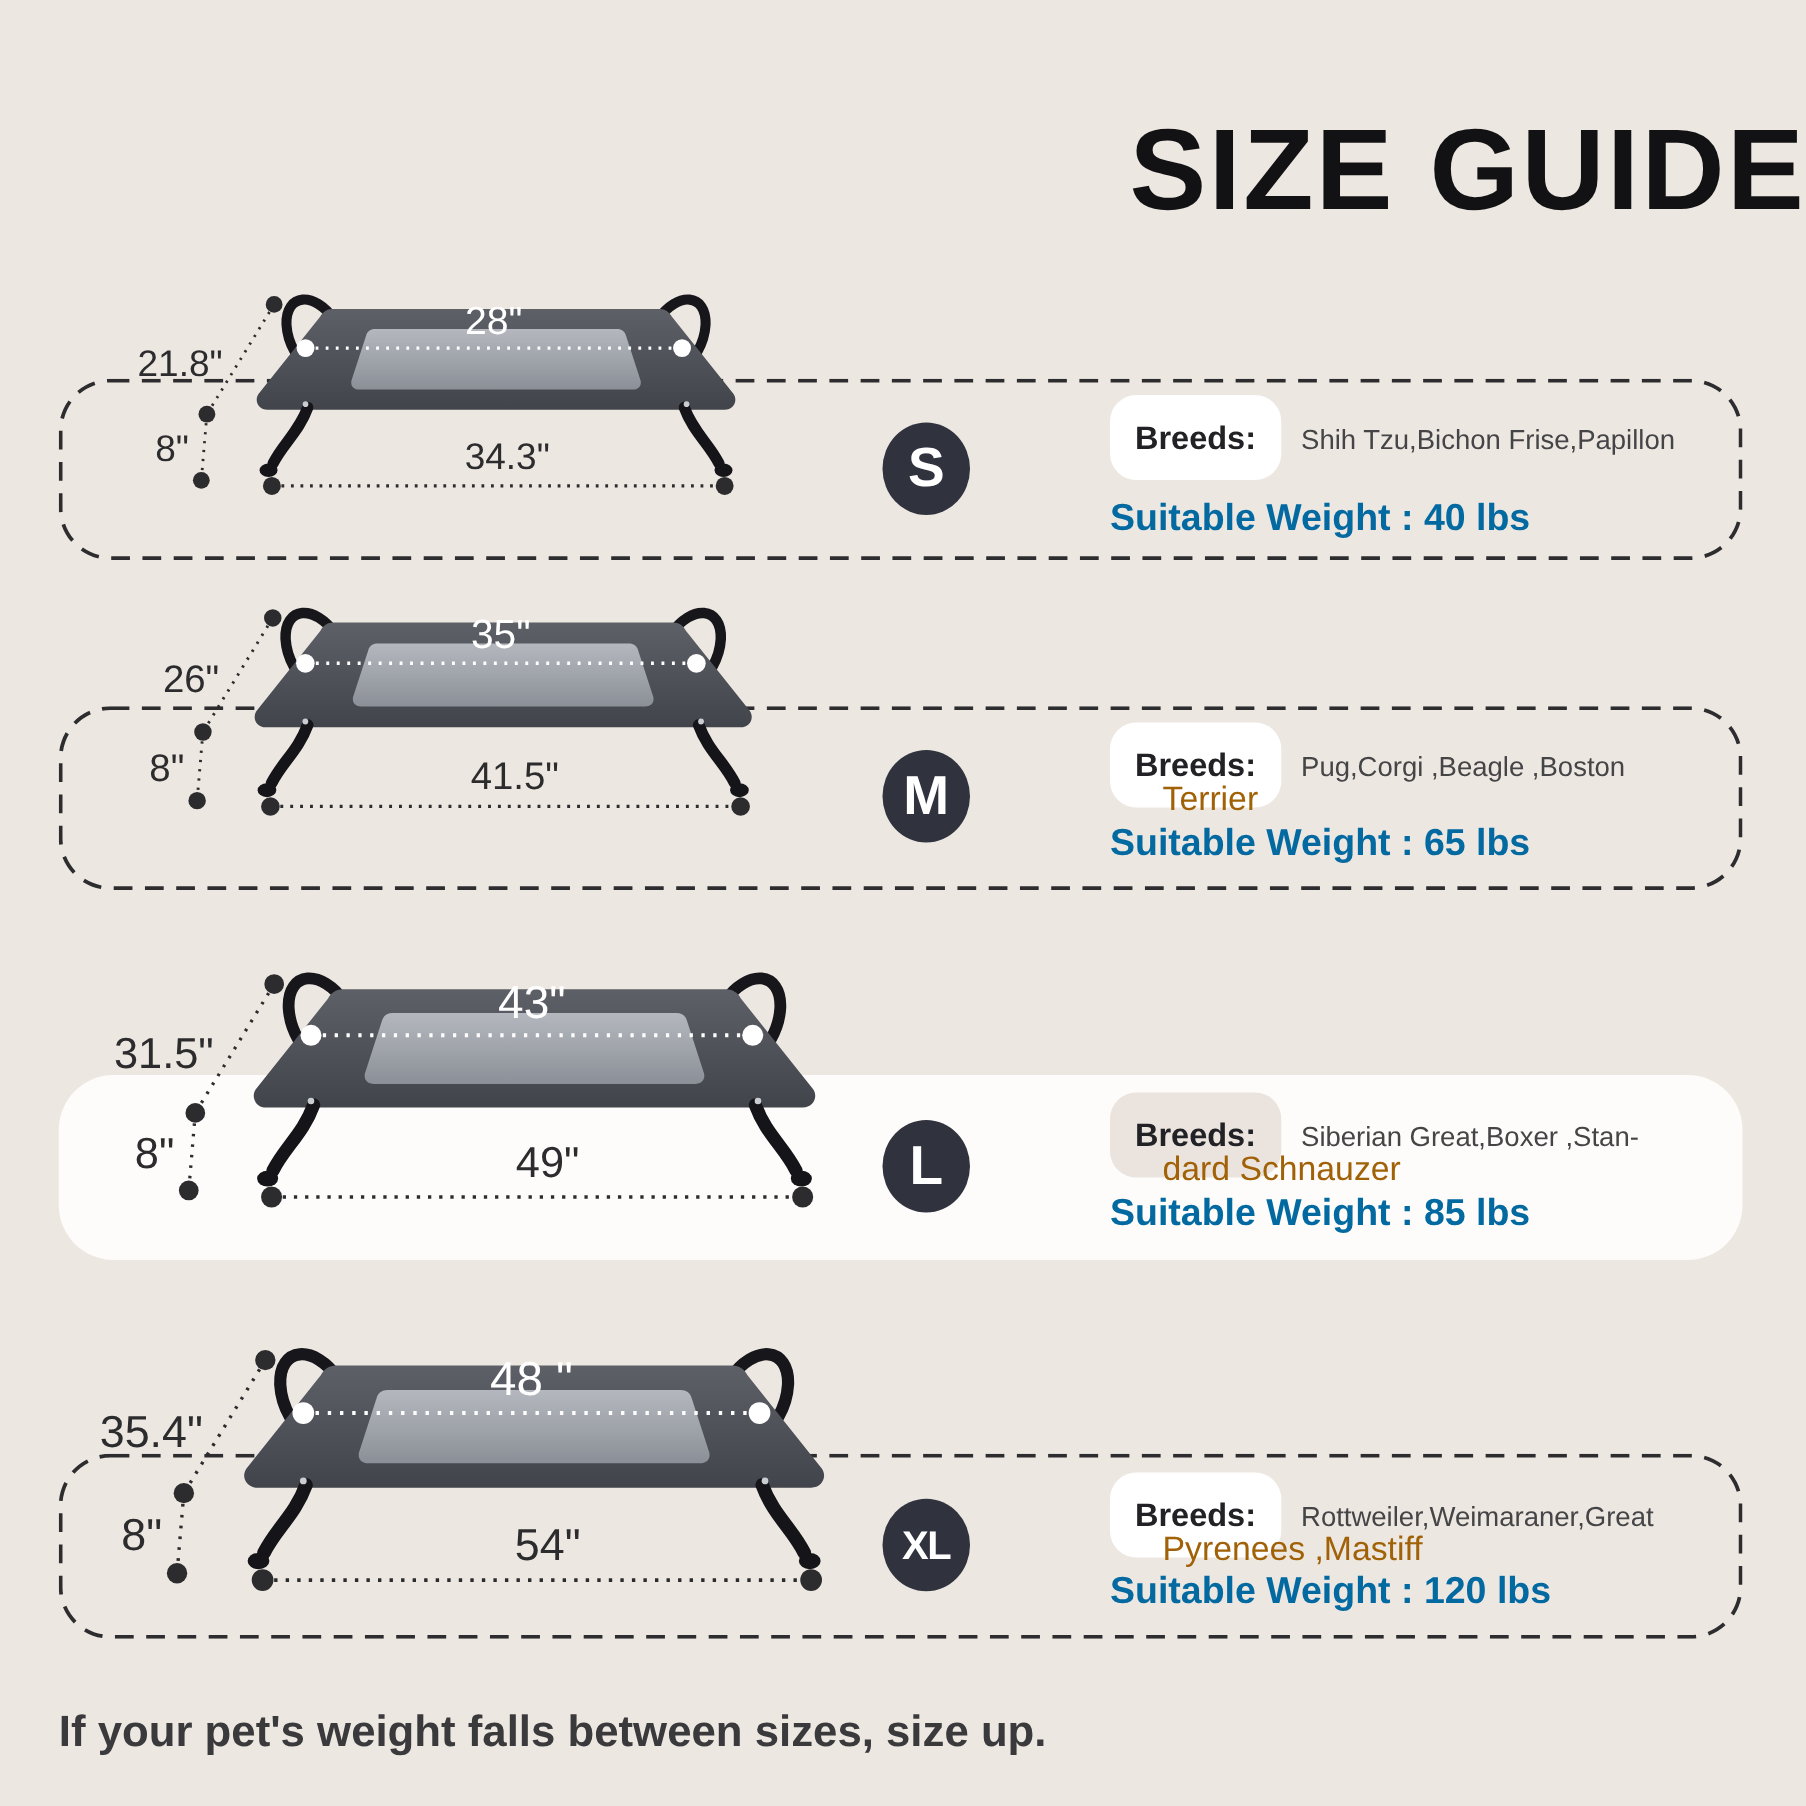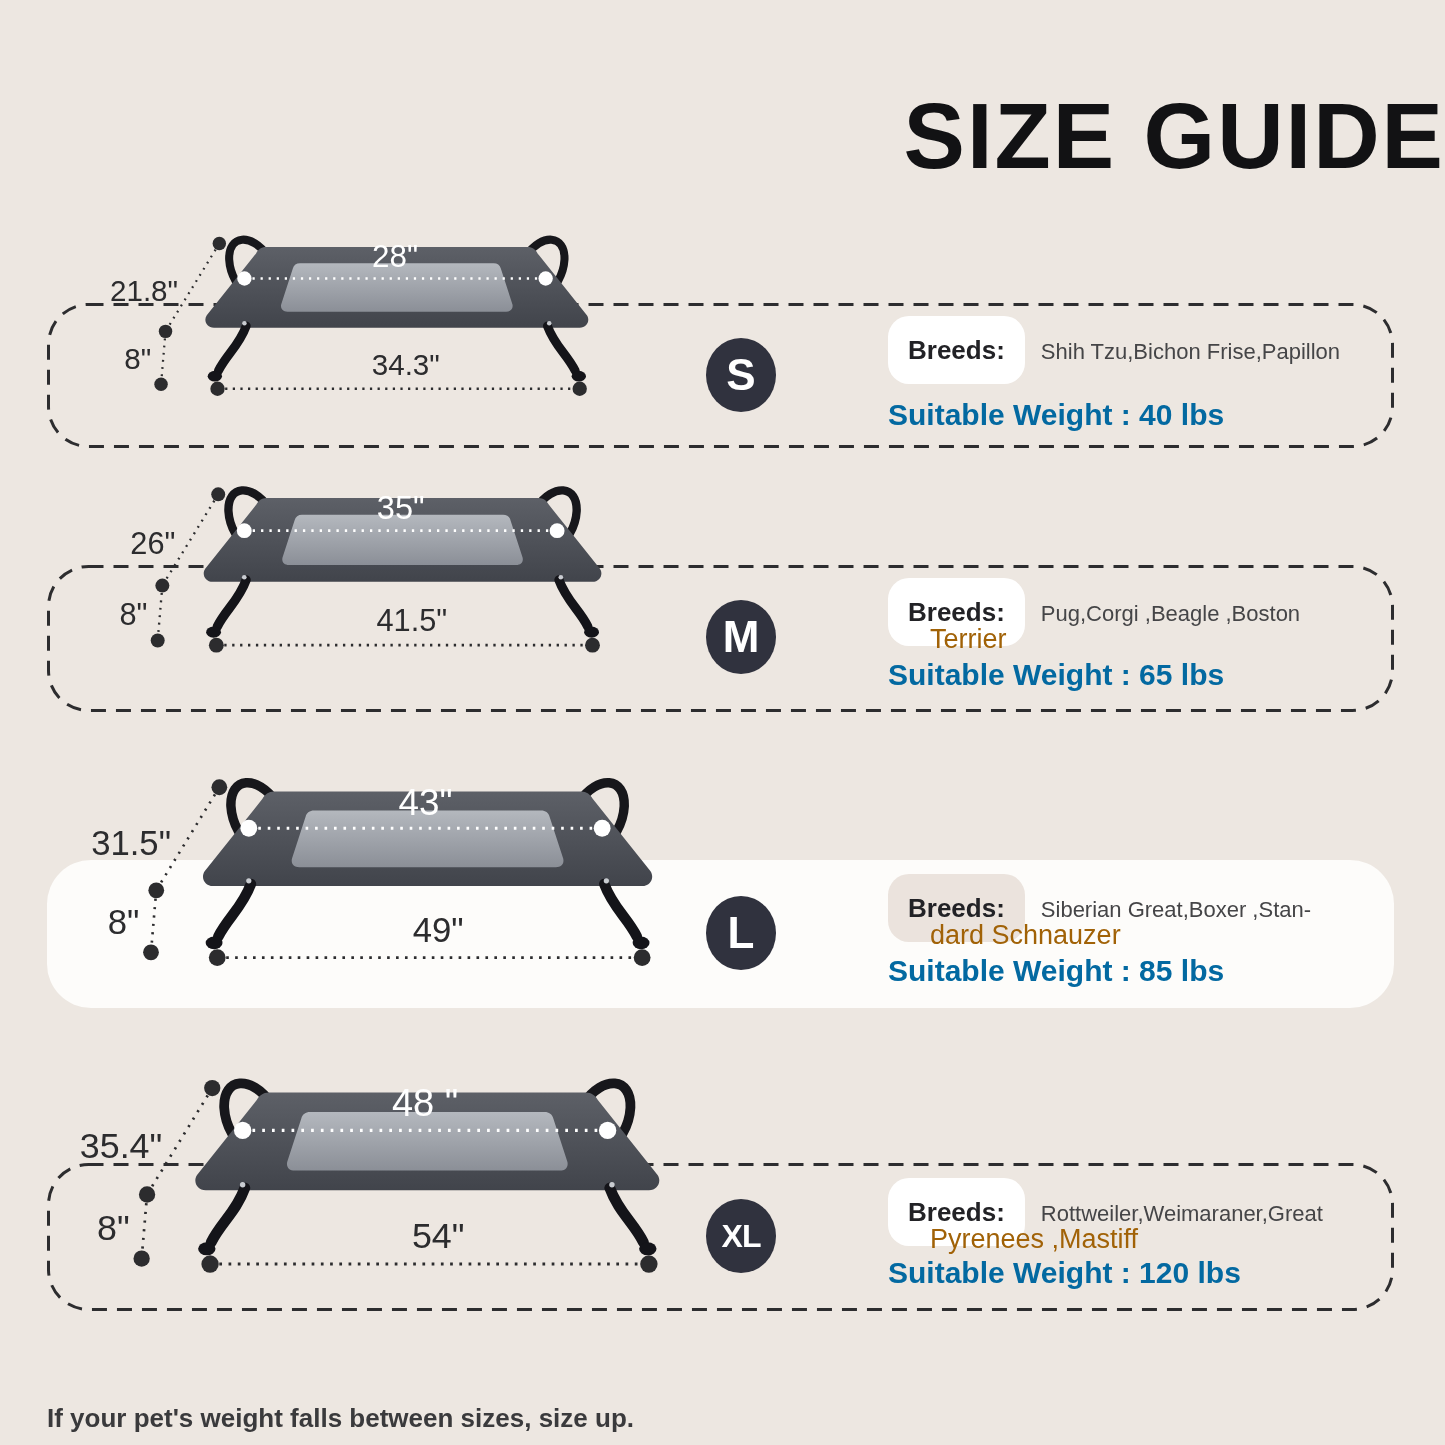--- a/index.html
+++ b/index.html
@@ -54,21 +54,21 @@
   .breeds-line2{
     position:absolute;left:930px;width:505px;
     font-size:27px;color:#a16207;
   }
   .weight{
     position:absolute;left:888px;width:520px;
     font-size:30px;font-weight:700;color:#0369a1;
   }
   .note{
     position:absolute;left:47px;top:1366px;width:1100px;
-    font-size:26px;font-weight:700;color:#3a3a3c;margin-top:37px;
+    font-size:35px;font-weight:700;color:#3a3a3c;
   }
 </style>
 </head>
 <body>
 
 <svg width="0" height="0" style="position:absolute" aria-hidden="true">
   <defs>
     <linearGradient id="gFab" x1="0" y1="0" x2="0" y2="1">
       <stop offset="0" stop-color="#5d6067"></stop>
         <stop offset="1" stop-color="#41444b"></stop>

